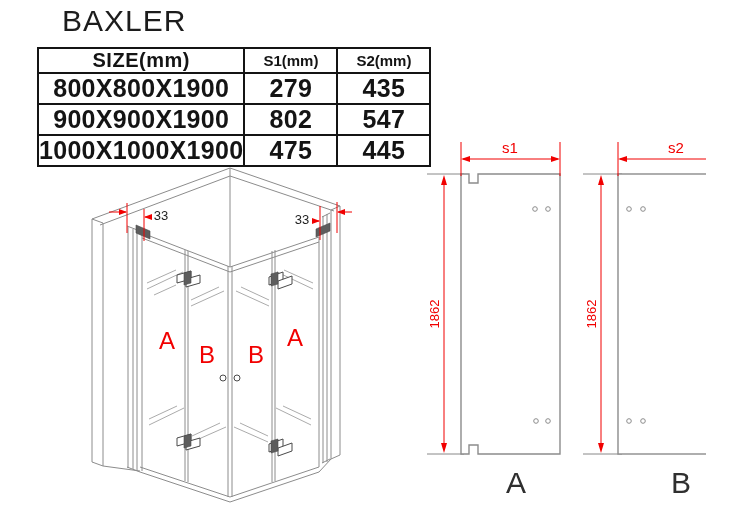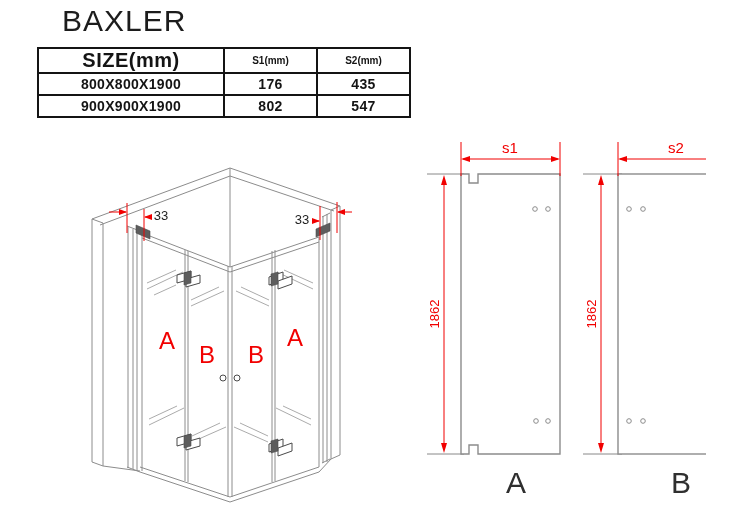--- a/index.html
+++ b/index.html
@@ -12,23 +12,23 @@
     letter-spacing:1px;color:#1c1c1c;
   }
   table.size-table{
     position:absolute;left:37px;top:47px;border-collapse:collapse;
     table-layout:fixed;
   }
   table.size-table th, table.size-table td{
     border:2px solid #141414;text-align:center;vertical-align:middle;
     font-weight:bold;color:#141414;padding:0;
   }
-  table.size-table th{height:22px;font-size:10px;}
+  table.size-table th{height:22px;font-size:15px;}
   table.size-table th.size-h{font-size:20px;letter-spacing:.5px;border-radius:10px;}
-  table.size-table td{height:20px;font-size:14px;letter-spacing:.3px;}
+  table.size-table td{height:20px;font-size:25px;letter-spacing:.3px;}
   svg.drawing{position:absolute;left:0;top:0;}
   svg .g1{stroke:#8c8c8c;stroke-width:1;fill:none;}
   svg .g2{stroke:#8c8c8c;stroke-width:1.4;fill:#fff;}
   svg .dk{stroke:#4a4a4a;stroke-width:1;fill:#fff;}
   svg .dkfill{fill:#5d5d5d;stroke:#4a4a4a;stroke-width:.6;}
   svg .shine{stroke:#ababab;stroke-width:1;fill:none;}
   svg .red{stroke:#f10000;stroke-width:1;fill:none;}
   svg .redfill{fill:#f10000;stroke:none;}
   svg .ext{stroke:#6b6b6b;stroke-width:.8;fill:none;}
   svg text{font-family:"Liberation Sans",sans-serif;}
@@ -54,27 +54,32 @@
     <thead>
       <tr>
         <th class="size-h">SIZE(mm)</th>
         <th>S1(mm)</th>
         <th>S2(mm)</th>
       </tr>
     </thead>
     <tbody>
       <tr>
         <td>800X800X1900</td>
-        <td>176</td>
+        <td>279</td>
         <td>435</td>
       </tr>
       <tr>
         <td>900X900X1900</td>
         <td>802</td>
         <td>547</td>
+      </tr>
+      <tr>
+        <td>1000X1000X1900</td>
+        <td>475</td>
+        <td>445</td>
       </tr>
     </tbody>
   </table>
 
   <svg class="drawing" width="750" height="509" viewBox="0 0 750 509">
 
     <g>
 
       <path class="g1" d="M92,219 L230,168 M100,225 L230,176 M230,168 L340,206 M230,176 L334,211 M230,168 V267"></path>
 

